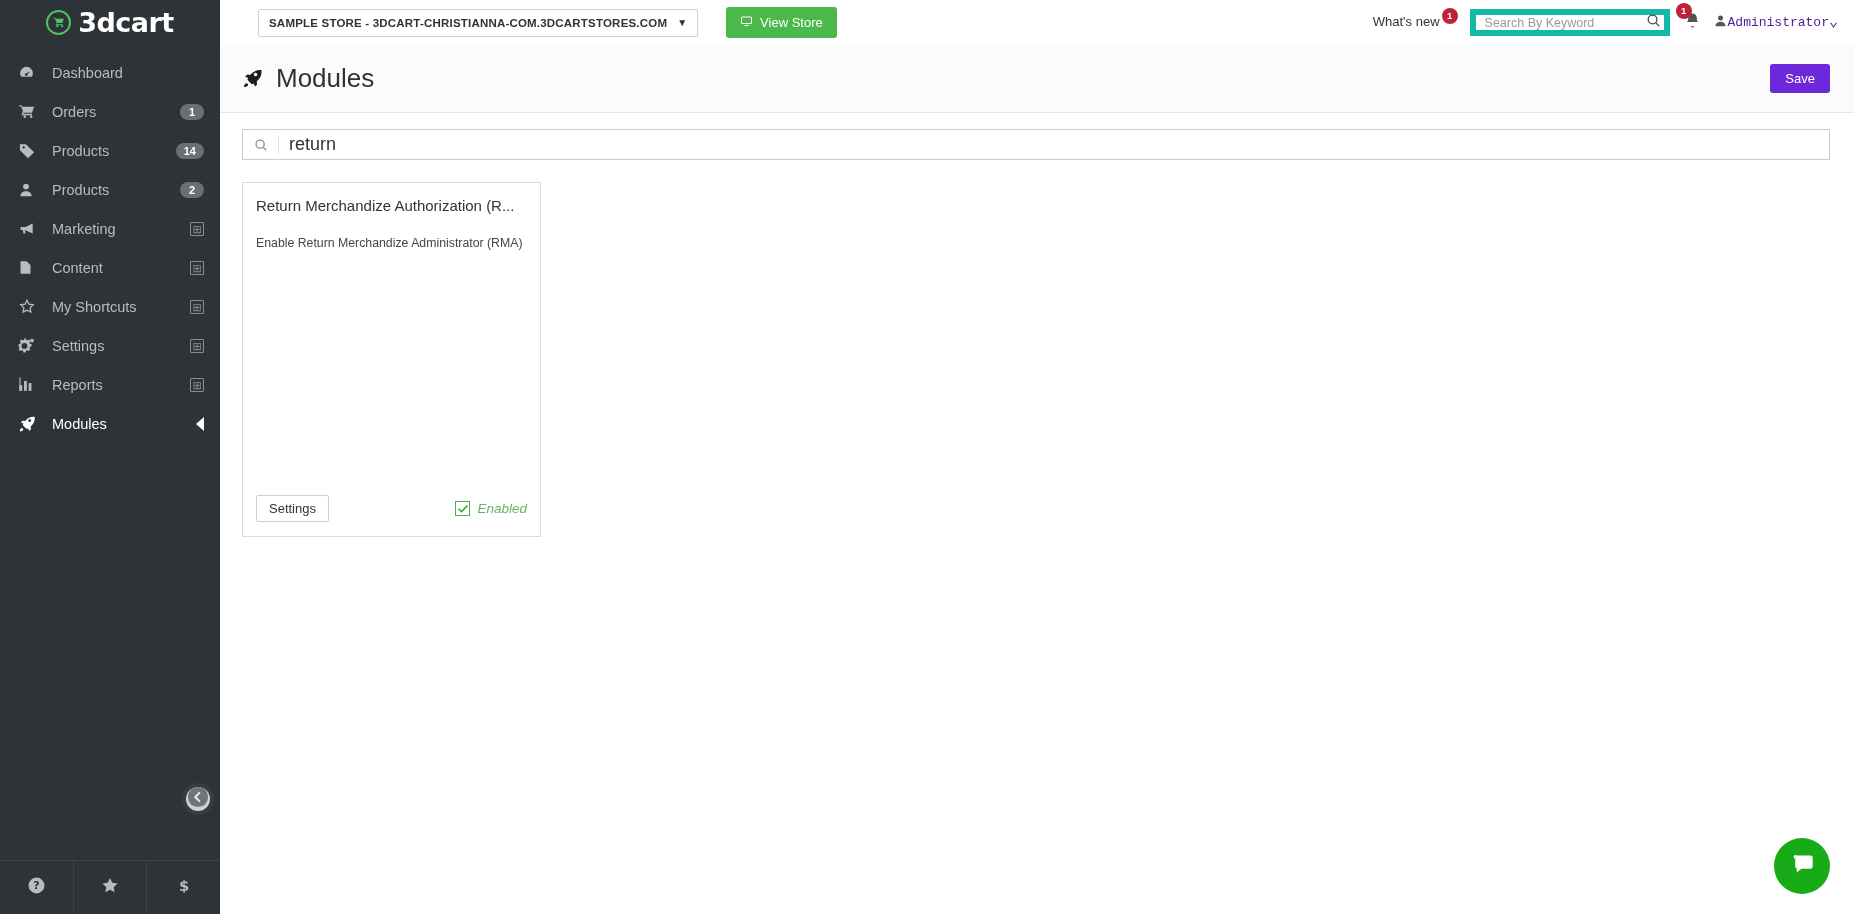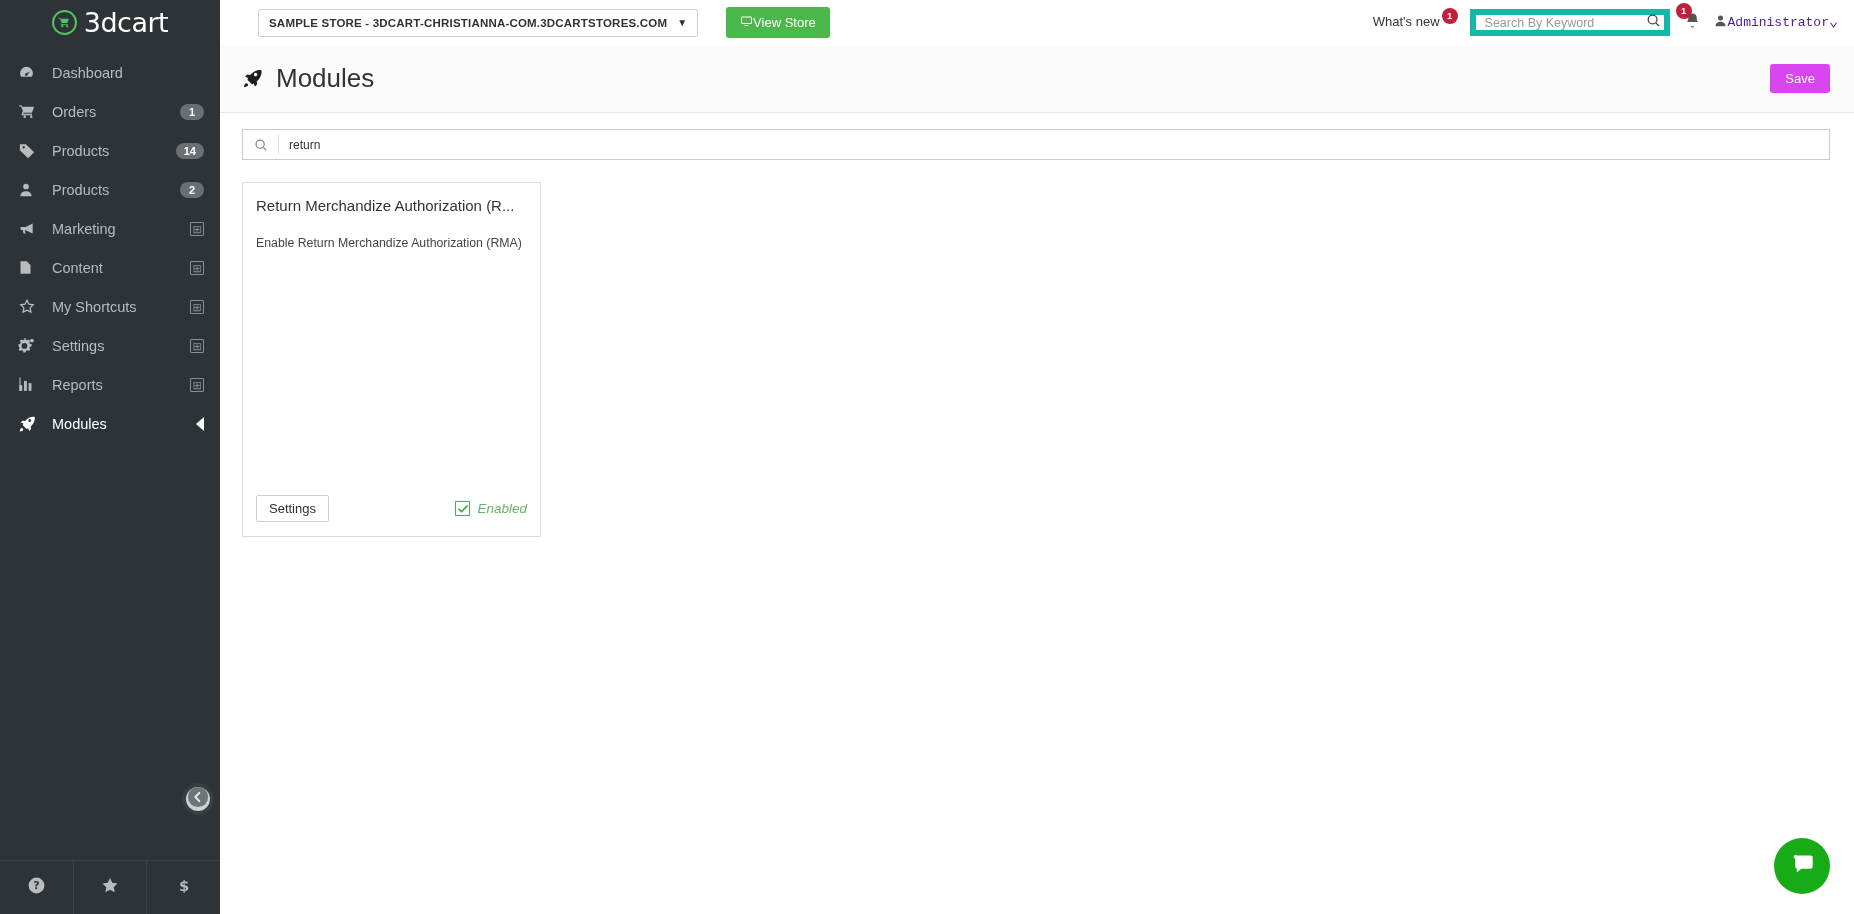--- a/index.html
+++ b/index.html
@@ -25,21 +25,21 @@
     flex: 0 0 220px;
   }
   .brand-logo { display: flex; align-items: center; gap: 7px; }
   .cart-circle {
     width: 25px; height: 25px; border-radius: 50%;
     border: 2px solid #4fc463;
     display: flex; align-items: center; justify-content: center;
   }
   .cart-circle svg { display: block; }
   .brand-text {
-    color: #ffffff; font-size: 27px; font-weight: normal;
+    color: #ffffff; font-size: 27px; font-weight: bold;
     letter-spacing: -0.5px; line-height: 1;
     font-family: "DejaVu Sans", sans-serif;
   }
 
   .store-select {
     margin-left: 38px;
     height: 28px;
     border: 1px solid #d0d0d0;
     background: #fff;
     display: flex; align-items: center;
@@ -56,21 +56,21 @@
 
   .view-store-btn {
     margin-left: 28px;
     height: 31px;
     background: #4bb84b;
     color: #fff;
     border: none;
     border-radius: 3px;
     padding: 7px 14px;
     font-size: 13px;
-    display: flex; align-items: center; 
+    display: flex; align-items: center; gap: 7px;
     cursor: pointer;
     font-family: "Liberation Sans", sans-serif;
   }
 
   .topbar-right {
     margin-left: auto;
     display: flex; align-items: center;
     padding-right: 16px;
     gap: 0;
   }
@@ -213,21 +213,21 @@
     background: #fbfbfb;
     border-bottom: 1px solid #e6e6e6;
   }
   .page-header-icon { margin-right: 12px; display: flex; align-items: center; }
   .page-title {
     font-size: 26px; color: #2e3337; font-weight: normal;
     font-family: "Liberation Sans", sans-serif;
   }
   .save-btn {
     margin-left: auto;
-    background: #d946ef;
+    background: #6d28d9;
     color: #fff; border: none;
     border-radius: 3px;
     height: 29px; padding: 0 15px;
     font-size: 13px; cursor: pointer;
     font-family: "Liberation Sans", sans-serif;
   }
 
   .search-row { padding: 16px 24px 0 22px; }
   .module-search {
     width: 100%; height: 31px;
@@ -236,21 +236,21 @@
     display: flex; align-items: center;
   }
   .module-search .mag {
     width: 36px; flex: 0 0 36px;
     display: flex; align-items: center; justify-content: center;
     border-right: 1px solid #e2e2e2;
     height: 19px;
   }
   .module-search input {
     flex: 1; border: none; outline: none;
-    font-size: 12px; color: #333;
+    font-size: 18px; color: #333;
     padding: 0 10px;
     font-family: "Liberation Sans", sans-serif;
     background: transparent;
   }
 
   .cards-area { padding: 22px 24px 0 22px; display: flex; flex-wrap: wrap; gap: 20px; }
 
   .module-card {
     width: 299px;
     border: 1px solid #dcdcdc;
@@ -545,21 +545,21 @@
         </svg>
       </span>
       <input type="text" value="return" style="">
     </div>
   </div>
 
   <div class="cards-area">
     <div class="module-card">
       <div class="card-body">
         <div class="card-title">Return Merchandize Authorization (R...</div>
-        <div class="card-desc">Enable Return Merchandize Authorization (RMA)</div>
+        <div class="card-desc">Enable Return Merchandize Administrator (RMA)</div>
       </div>
       <div class="card-footer">
         <button class="settings-btn">Settings</button>
         <div class="enabled-wrap">
           <span class="chk">
             <svg width="12" height="12" viewBox="0 0 24 24" fill="none" stroke="#3fa93f" stroke-width="3.5" stroke-linecap="round" stroke-linejoin="round">
               <path d="M4 12.5l5 5L20 6"></path>
             </svg>
           </span>
           <span class="enabled-label">Enabled</span>

